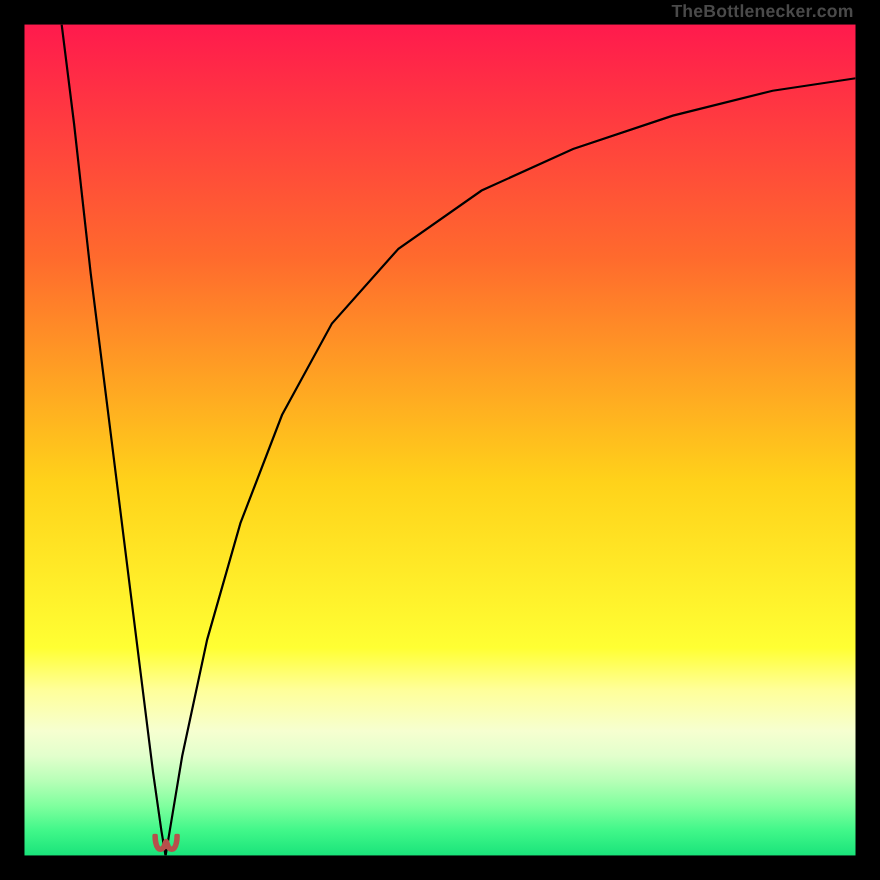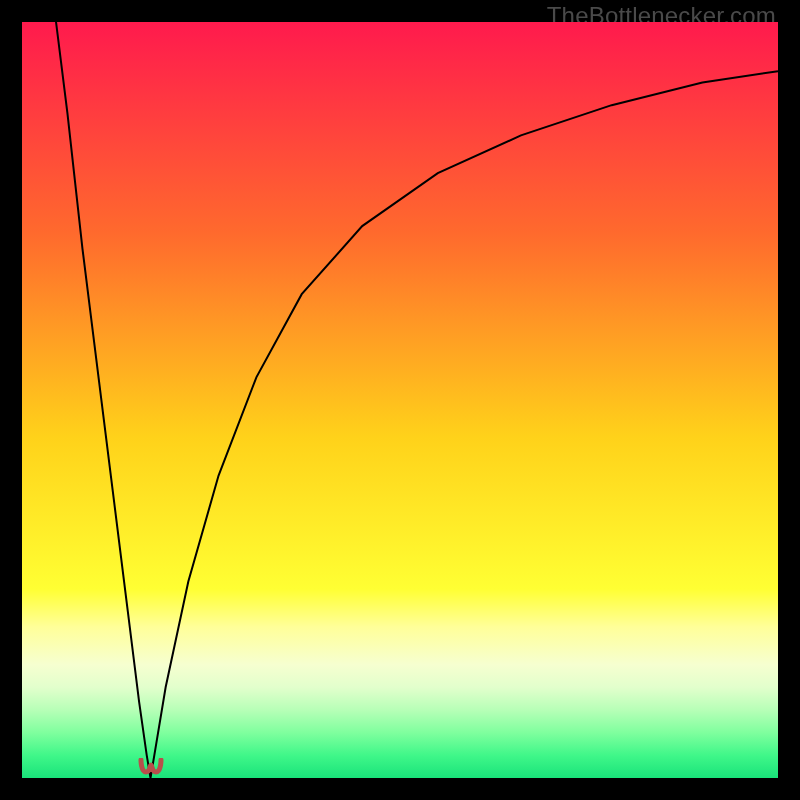--- a/index.html
+++ b/index.html
@@ -35,22 +35,22 @@
   .marker {
     position: absolute;
     width: 28px;
     height: 18px;
     transform: translate(-50%, -50%);
   }
   .watermark {
     position: absolute;
     top: 2px;
     right: 24px;
-    font-size: 24px;
-    font-weight: 400;
+    font-size: 16px;
+    font-weight: 700;
     letter-spacing: 0.2px;
     color: #4a4a4a;
   }
 </style>
 </head>
 <body>
 
 <div class="stage">
 
   <div class="watermark">TheBottlenecker.com</div>

